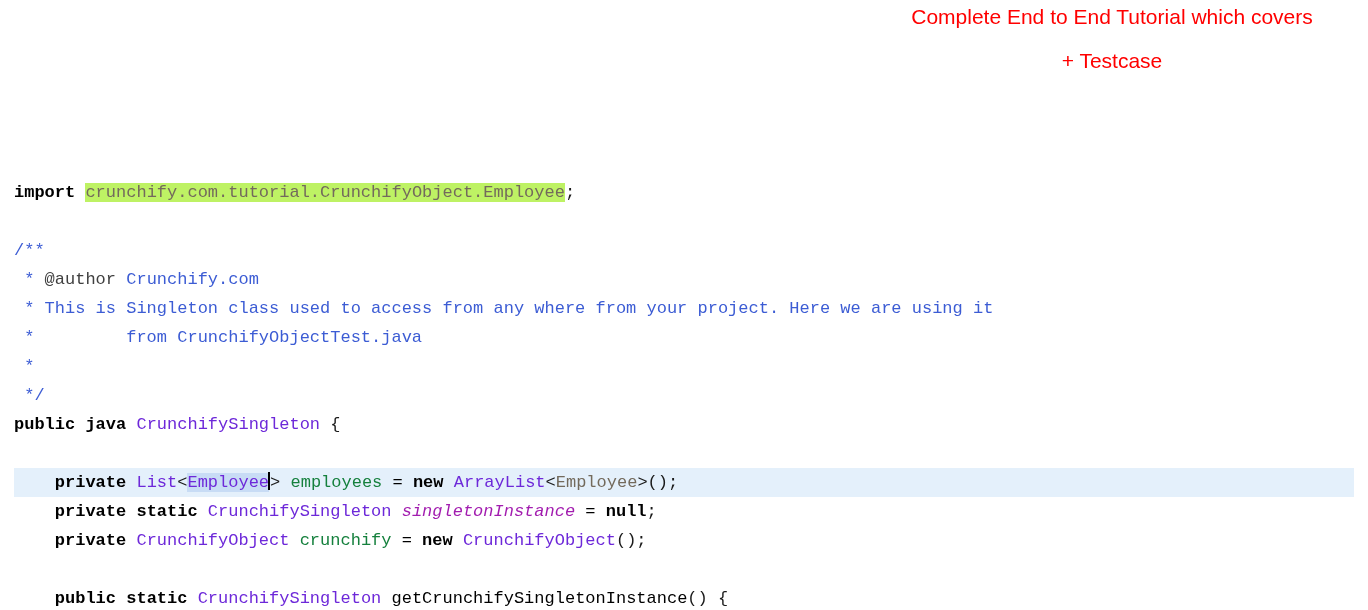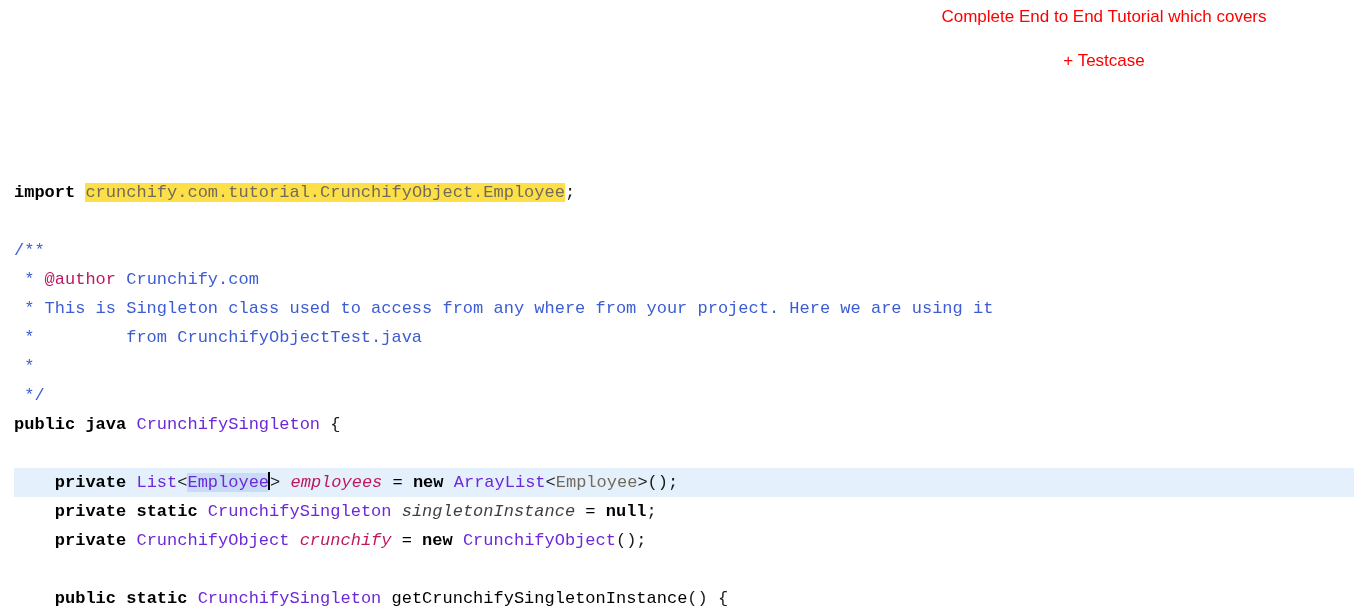--- a/index.html
+++ b/index.html
@@ -9,39 +9,39 @@
       background: #ffffff;
       white-space: pre;
       overflow: hidden;
       width: 1368px;
       height: 610px;
       position: relative;
       line-height: 29px;
     }
     .code { padding: 4px 14px; }
     .kw { color: #000000; font-weight: bold; }
-    .pkg-muted { color: #736a5c; background: #fde047; }
+    .pkg-muted { color: #736a5c; background: #bef264; }
     .comment { color: #3c5cd4; }
-    .doctag { color: #be185d; }
+    .doctag { color: #404040; }
     .ident { color: #6d28d9; }
-    .field { color: #be185d; font-style: italic; }
-    .static-field { color: #404040; font-style: italic; }
+    .field { color: #15803d; }
+    .static-field { color: #a21caf; font-style: italic; }
     .type-muted { color: #736a5c; }
     .method { color: #000000; }
     .punct { color: #1a1a1a; }
     .hl-line { background: #e4f0fb; display: block; width: 100%;}
     .hl-word { background: #c8dcf5; }
     .caret { display:inline-block; width:0; height:18px; border-right:2px solid #000; vertical-align:-3px; margin-left:-1px;}
     .callout {
       position: absolute;
       top: 6px;
-      right: 44px;
+      right: 36px;
       width: 440px;
       font-family: Helvetica, Arial, sans-serif;
-      font-size: 17px;
+      font-size: 21px;
       color: #ff0000;
       text-align: center;
       line-height: 22px;
       white-space: normal;
     }
   </style>
 </head>
 <body>
 
 

